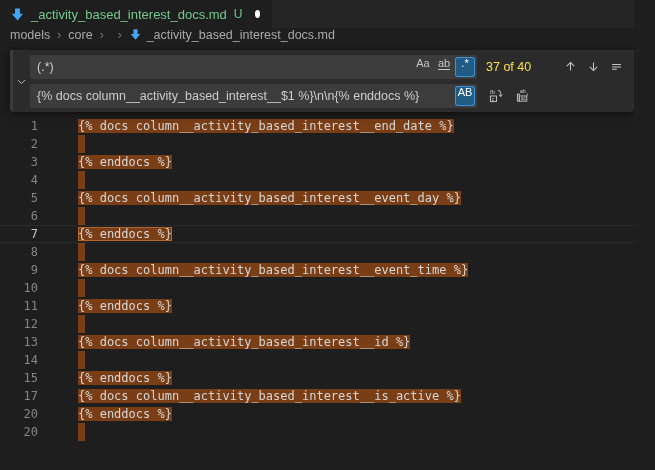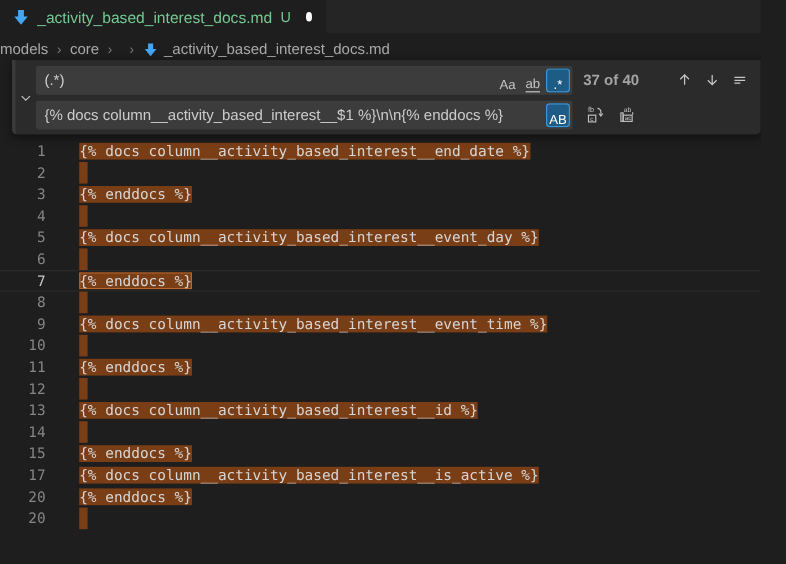--- a/index.html
+++ b/index.html
@@ -17,57 +17,57 @@
   
   .tabbar{height:28px;background:#252526;display:flex;align-items:stretch;}
   .tab{display:flex;align-items:center;background:#1e1e1e;padding:0 12px 0 10px;
     min-width:270px;max-width:272px;}
   .tab .ficon{width:15px;height:15px;margin-right:6px;flex:0 0 15px;}
   .tab-label{color:var(--tab-label);font-size:13px;white-space:nowrap;}
   .tab-git{color:var(--tab-label);font-size:12px;margin-left:7px;}
   .tab-dot{width:8px;height:8px;border-radius:50%;background:#ffffff;margin-left:12px;}
 
   
-  .breadcrumb{height:20px;display:flex;align-items:flex-end;padding-left:0;
+  .breadcrumb{height:20px;display:flex;align-items:flex-start;padding-left:10px;
     color:#a9a9a9;font-size:12.5px;background:#1e1e1e;}
   .crumb{white-space:nowrap;}
   .crumb-sep{margin:0 7px;color:#767676;font-size:12px;}
   .breadcrumb .ficon{width:13px;height:13px;margin-right:5px;}
 
   
   .editor{position:absolute;top:48px;left:0;right:0;bottom:0;background:#1e1e1e;}
   .code{padding-top:69px;}
   .line{display:flex;height:18px;line-height:18px;
     font-family:"DejaVu Sans Mono","Liberation Mono",monospace;font-size:12px;color:#d6d6d6;}
   .gutter{flex:0 0 38px;text-align:right;color:#858585;font-size:12px;}
   .ltext{margin-left:28px;white-space:pre;}
-  .match{background:var(--match-highlight);}
+  .match{background:var(--match-highlight);margin-left:12px;}
   .match.empty{display:inline-block;width:7px;height:18px;vertical-align:top;}
   .match.current{box-shadow:inset 0 0 0 1px var(--current-match-border);}
   .current-line{border-top:1px solid #2a2a2a;border-bottom:1px solid #2a2a2a;
     height:18px;line-height:16px;}
   .current-line .gutter{color:#c6c6c6;}
 
   
   .find-widget{position:absolute;top:2px;left:10px;right:0;height:62px;
     background:#2b2b2c;border-left:3px solid #3a3a3b;border-radius:0 0 4px 4px;
     box-shadow:0 2px 8px rgba(0,0,0,.55);display:flex;z-index:5;}
   .fw-chevron-col{flex:0 0 17px;display:flex;align-items:center;justify-content:center;}
   .fw-rows{flex:1;display:flex;flex-direction:column;justify-content:center;gap:5px;
     padding:6px 6px 6px 0;}
   .fw-row{display:flex;align-items:center;height:24px;}
   .fw-input{width:447px;height:24px;background:#3c3c3c;border-radius:2px;
     display:flex;align-items:center;padding:0 2px 0 7px;overflow:hidden;}
   .fw-text{color:#cccccc;font-size:12.5px;white-space:pre;flex:1 1 auto;overflow:hidden;}
   .fw-toggle{flex:0 0 auto;min-width:20px;height:20px;border-radius:3px;margin-left:1px;
-    display:flex;align-items:flex-end;justify-content:center;color:#c5c5c5;font-size:11px;
+    display:flex;align-items:flex-start;justify-content:center;color:#c5c5c5;font-size:11px;
     padding:0 2px;cursor:pointer;}
   .fw-toggle.underlined span{border-bottom:1px solid #c5c5c5;padding-bottom:0px;}
   .fw-toggle.active{background:#1e5c85;box-shadow:inset 0 0 0 1px #3f93d4;color:#ffffff;}
-  .fw-results{margin-left:9px;color:#a3a3a3;font-size:12.5px;min-width:62px;white-space:nowrap;font-weight:bold;}
+  .fw-results{margin-left:9px;color:#fde047;font-size:12.5px;min-width:62px;white-space:nowrap;}
   .fw-btn{width:20px;height:20px;display:flex;align-items:center;justify-content:center;
     color:#c5c5c5;border-radius:3px;cursor:pointer;flex:0 0 20px;}
   .fw-nav{display:flex;align-items:center;gap:3px;margin-left:12px;}
   .fw-replace-actions{display:flex;align-items:center;gap:7px;margin-left:9px;}
   svg{display:block;}
 </style>
 </head>
 <body>
 
 <div class="window">

